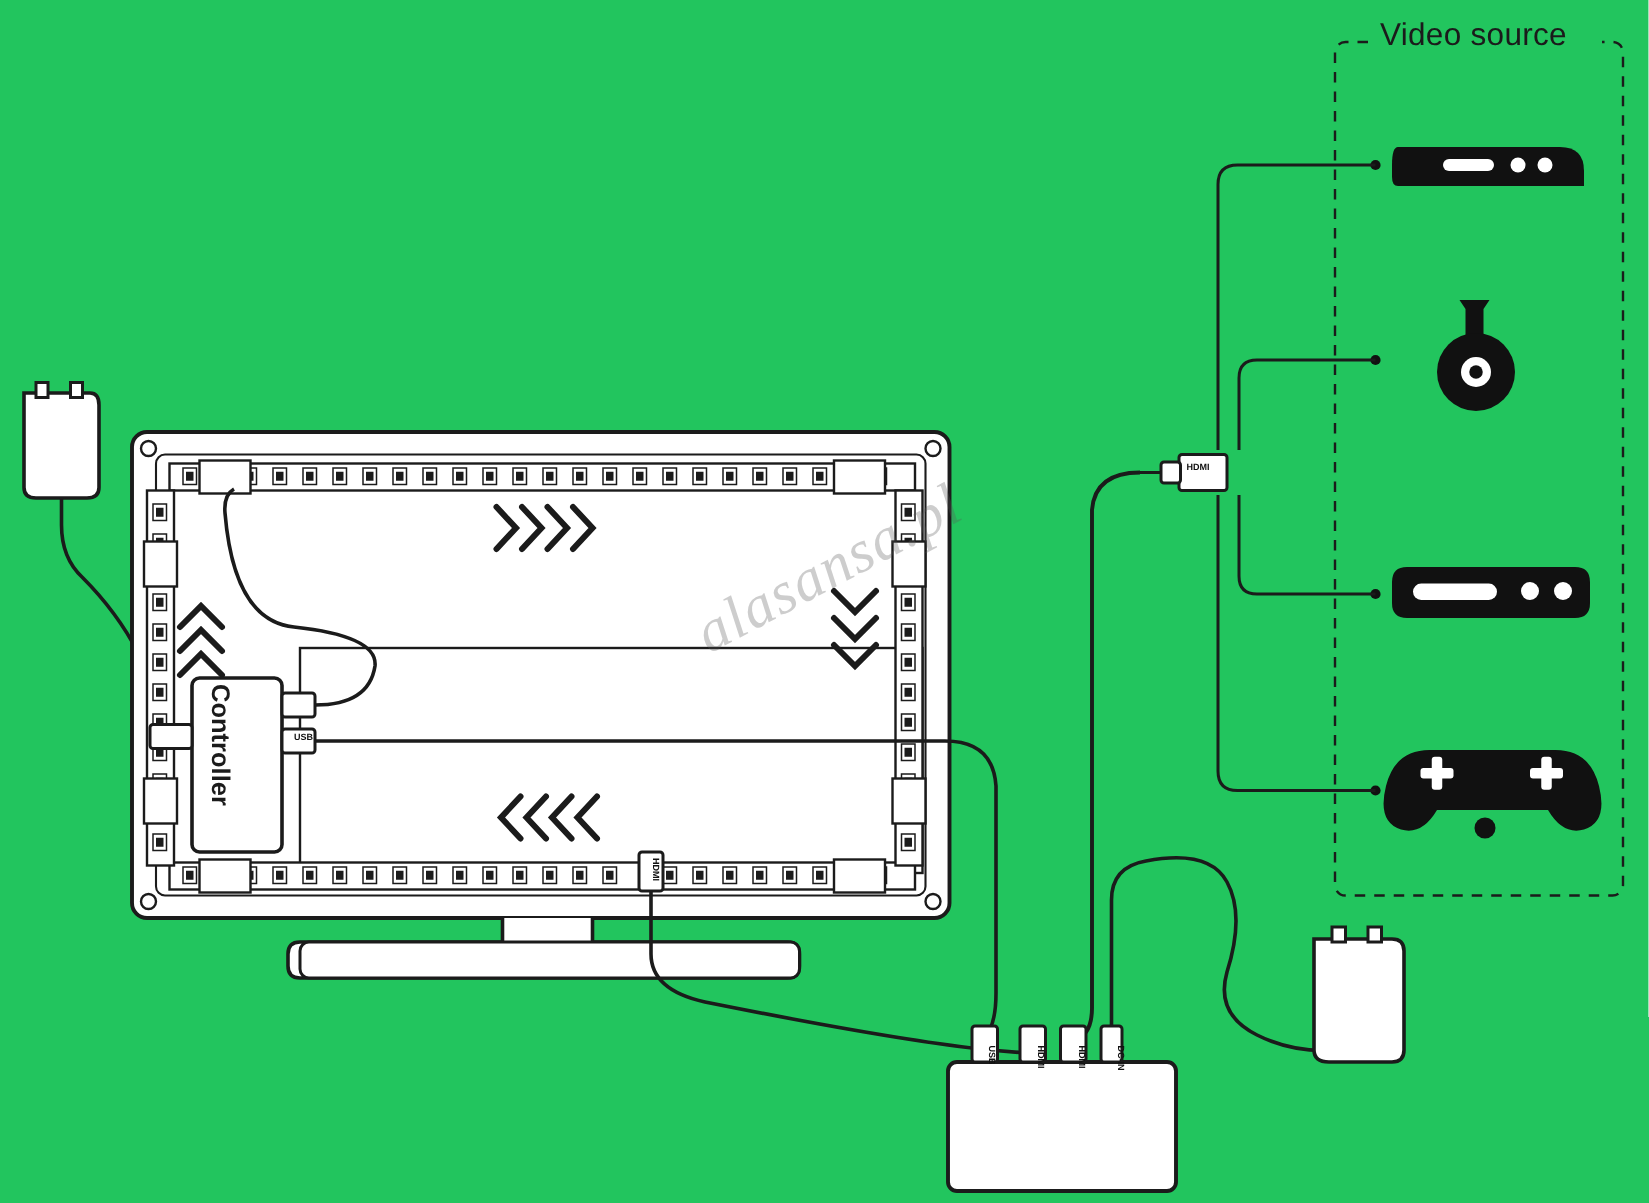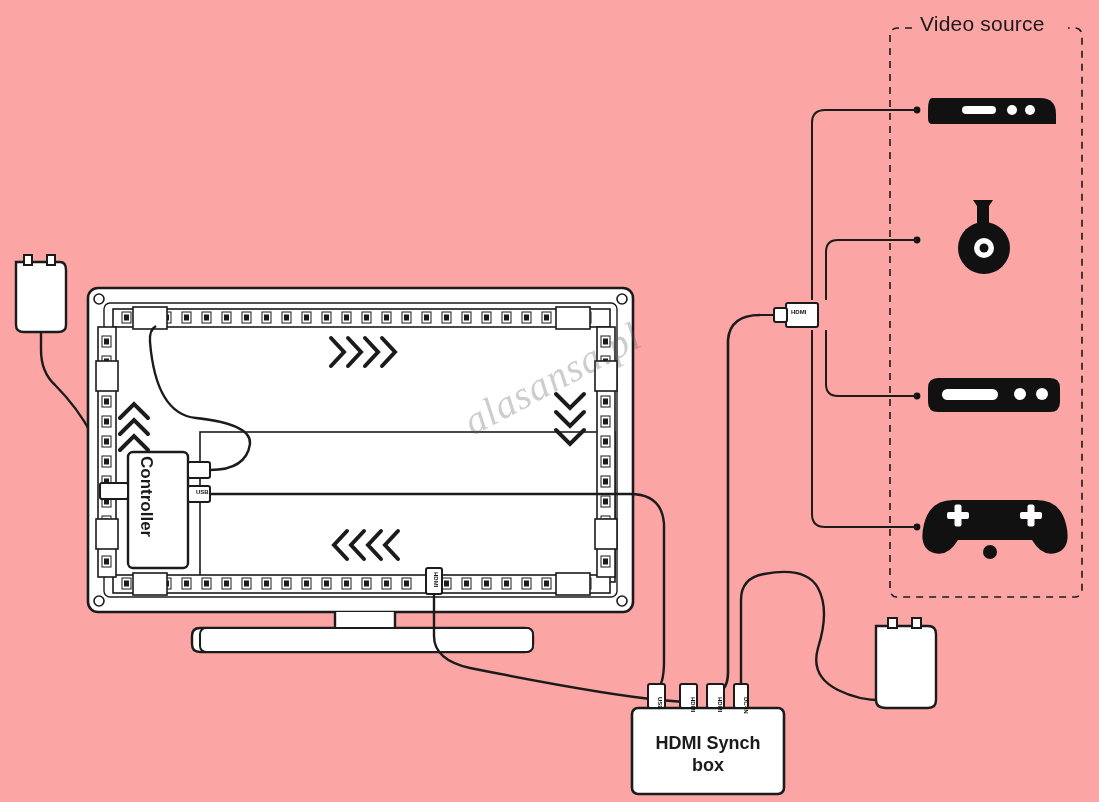--- a/index.html
+++ b/index.html
@@ -7,21 +7,21 @@
     padding: 0;
     background: #ffffff;
   }
   body {
     font-family: "Liberation Sans", sans-serif;
   }
   #stage {
     position: relative;
     width: 1099px;
     height: 802px;
-    background: #fca5a5;
+    background: #22c55e;
     overflow: hidden;
   }
   svg.diagram {
     position: absolute;
     left: 0;
     top: 0;
     width: 1099px;
     height: 802px;
   }
   .lbl {
@@ -344,21 +344,20 @@
 
     <g>
       <path d="M876 626 L928 626 Q936 626 936 634 L936 700 Q936 708 928 708 L886 708 Q876 708 876 700 Z" fill="#fff" stroke="#1b1b1b" stroke-width="2.4"></path>
       <rect x="888" y="618" width="9" height="10" fill="#fff" stroke="#1b1b1b" stroke-width="2"></rect>
       <rect x="912" y="618" width="9" height="10" fill="#fff" stroke="#1b1b1b" stroke-width="2"></rect>
     </g>
   </svg>
 
   <div class="lbl" id="video-source-label">Video source</div>
 
-  <div class="lbl" id="hdmi-box-label"><span>HDMI Synch</span><br><span>box</span></div>
 
   <div class="lbl" id="controller-label">Controller</div>
 
   <div class="lbl port-lbl" id="port-usb-ctrl">USB</div>
 
   <div class="lbl port-lbl" id="port-hdmi-tv">HDMI</div>
 
   <div class="lbl port-lbl" id="port-hdmi-src">HDMI</div>
 
   <div class="lbl port-lbl" id="port-box-usb">USB</div>

